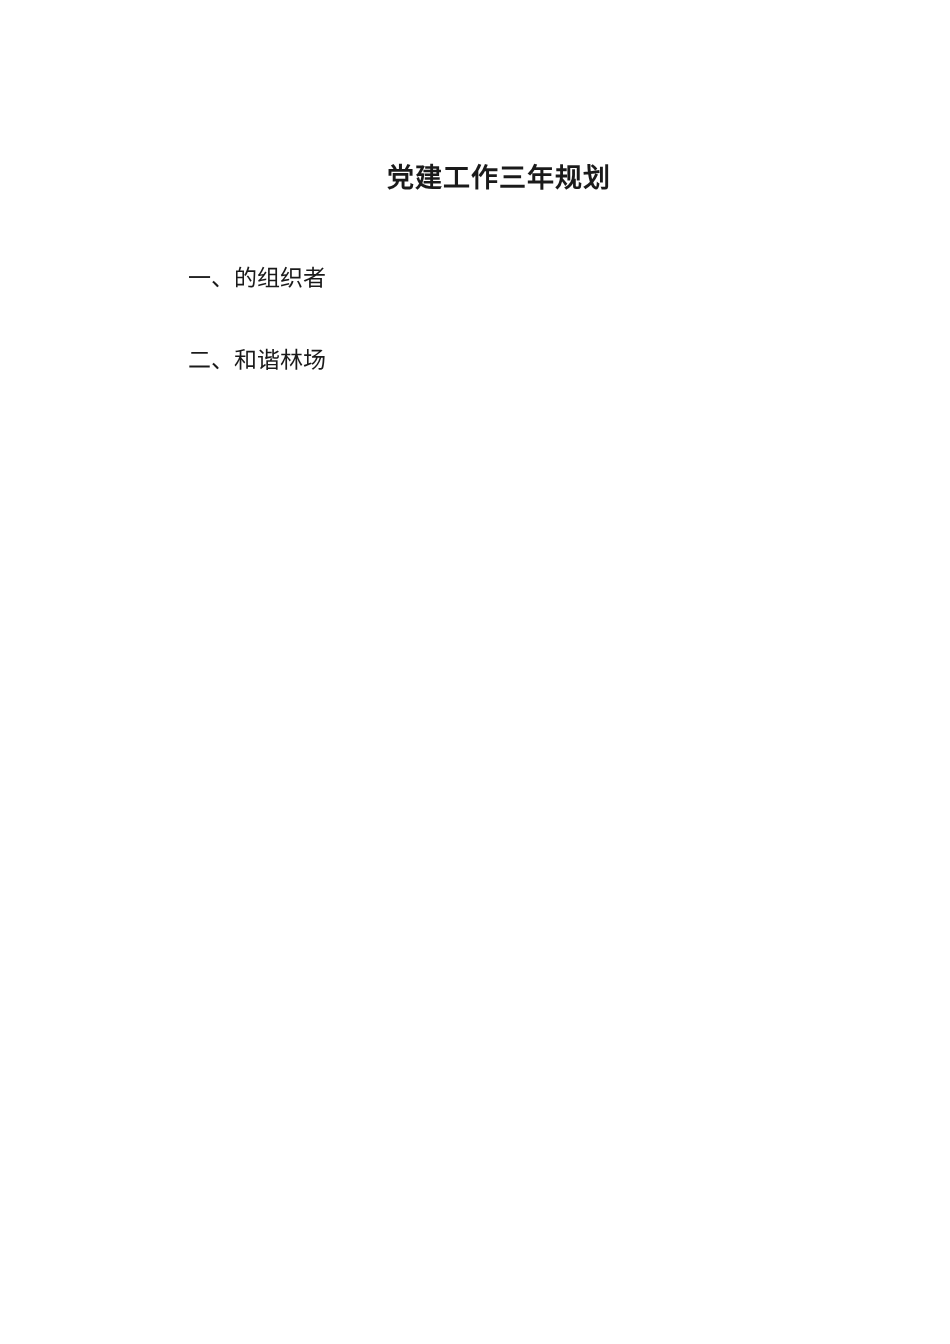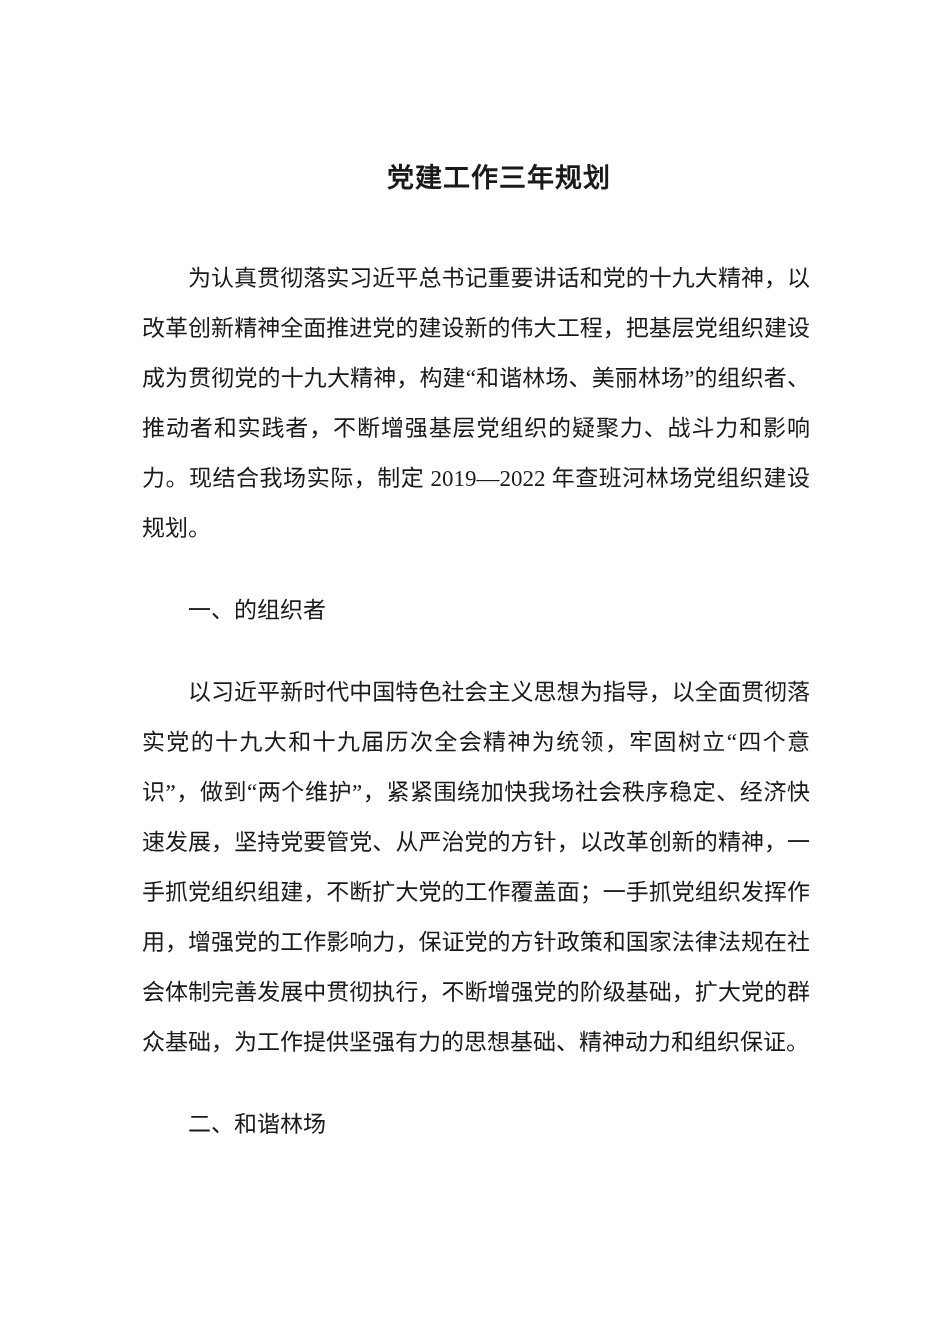--- a/index.html
+++ b/index.html
@@ -41,20 +41,18 @@
   .heading {
     text-align: left;
   }
 </style>
 </head>
 <body>
 
 <div class="page">
   <h1 class="doc-title">党建工作三年规划</h1>
 
-  <p class="para">为认真贯彻落实习近平总书记重要讲话和党的十九大精神，以改革创新精神全面推进党的建设新的伟大工程，把基层党组织建设成为贯彻党的十九大精神，构建“和谐林场、美丽林场”的组织者、推动者和实践者，不断增强基层党组织的疑聚力、战斗力和影响力。现结合我场实际，制定 2019—2022 年查班河林场党组织建设规划。</p>
 
   <p class="para heading">一、的组织者</p>
 
-  <p class="para">以习近平新时代中国特色社会主义思想为指导，以全面贯彻落实党的十九大和十九届历次全会精神为统领，牢固树立“四个意识”，做到“两个维护”，紧紧围绕加快我场社会秩序稳定、经济快速发展，坚持党要管党、从严治党的方针，以改革创新的精神，一手抓党组织组建，不断扩大党的工作覆盖面；一手抓党组织发挥作用，增强党的工作影响力，保证党的方针政策和国家法律法规在社会体制完善发展中贯彻执行，不断增强党的阶级基础，扩大党的群众基础，为工作提供坚强有力的思想基础、精神动力和组织保证。</p>
 
   <p class="para heading">二、和谐林场</p>
 </div>
 
 </body></html>

